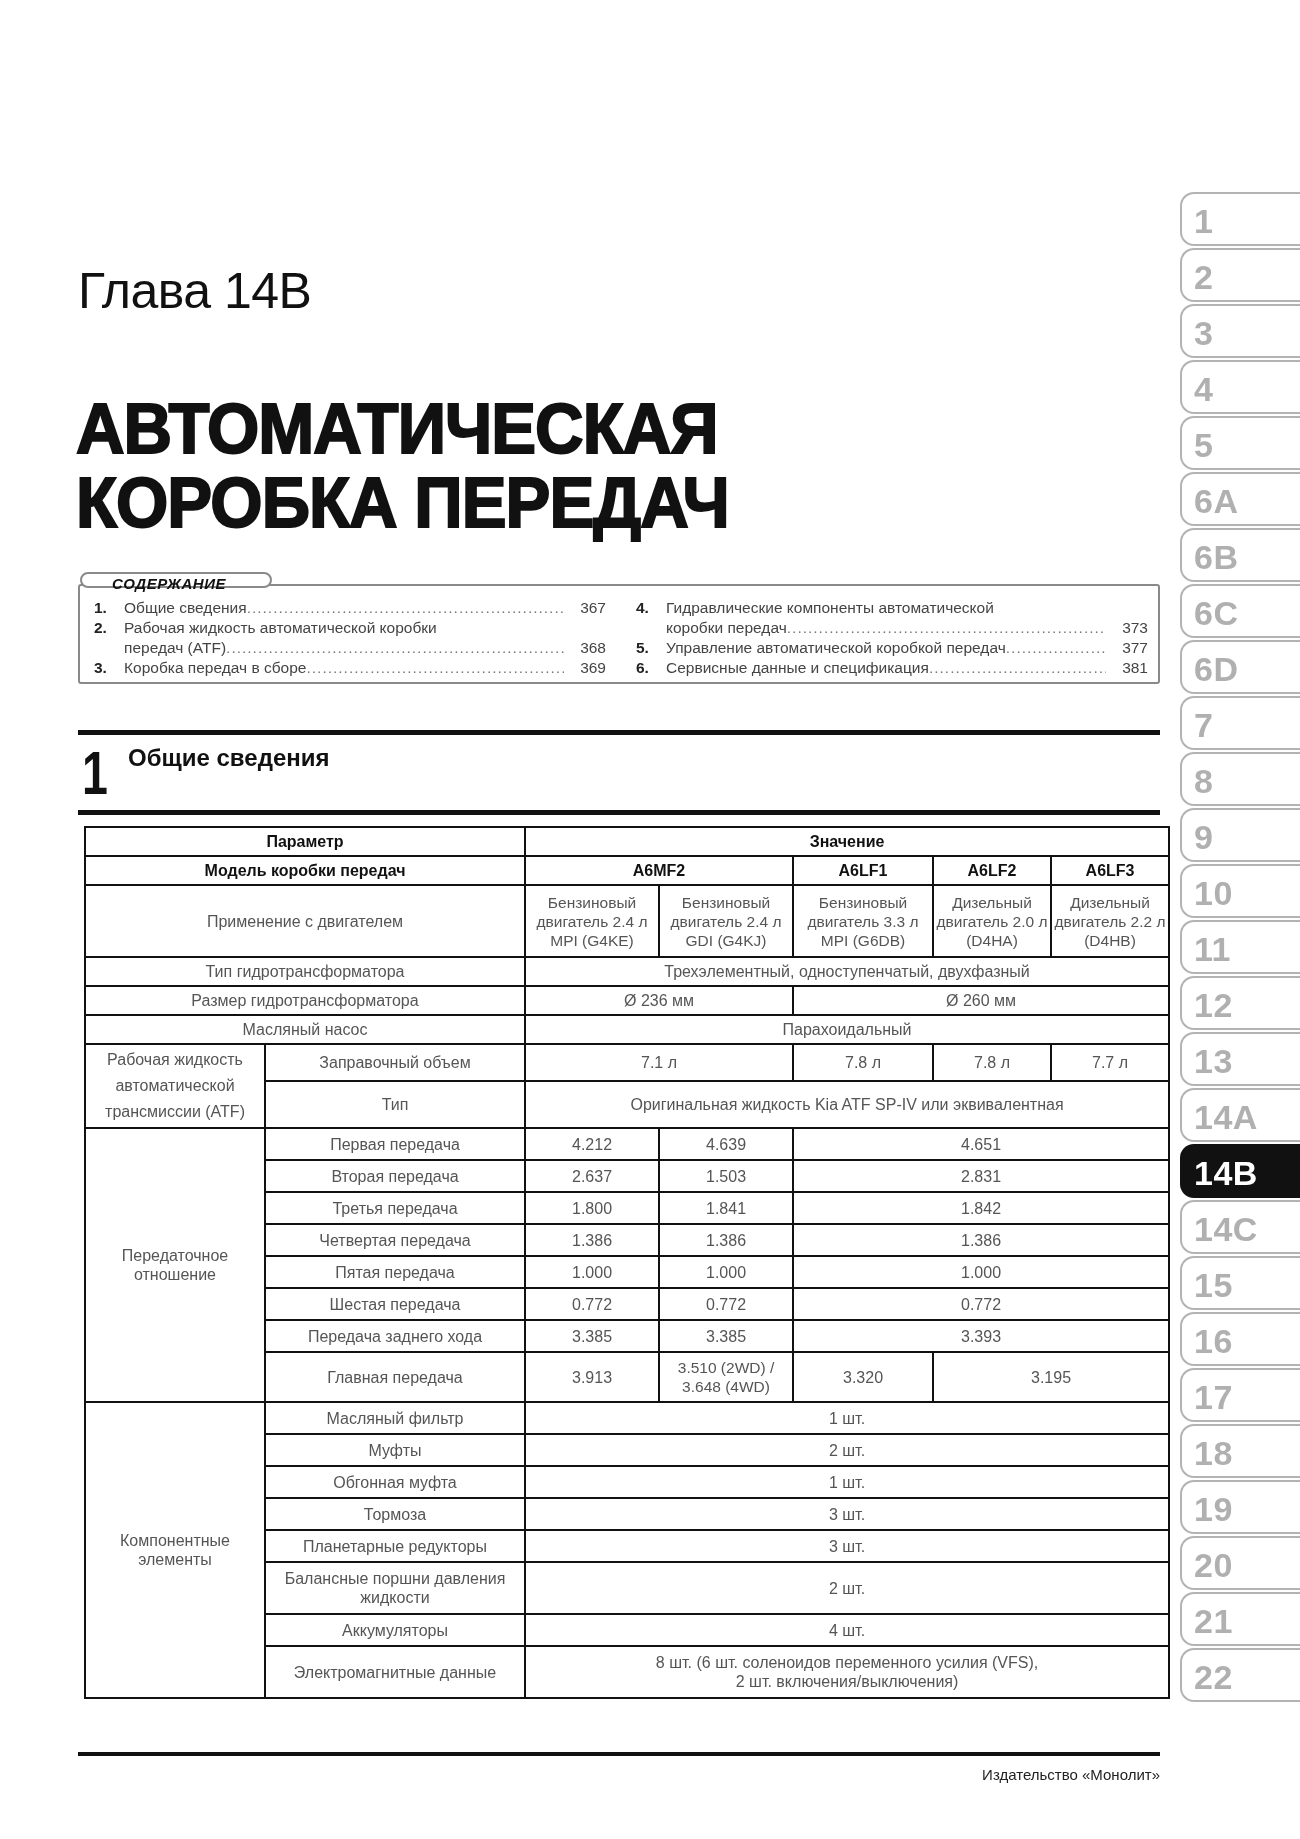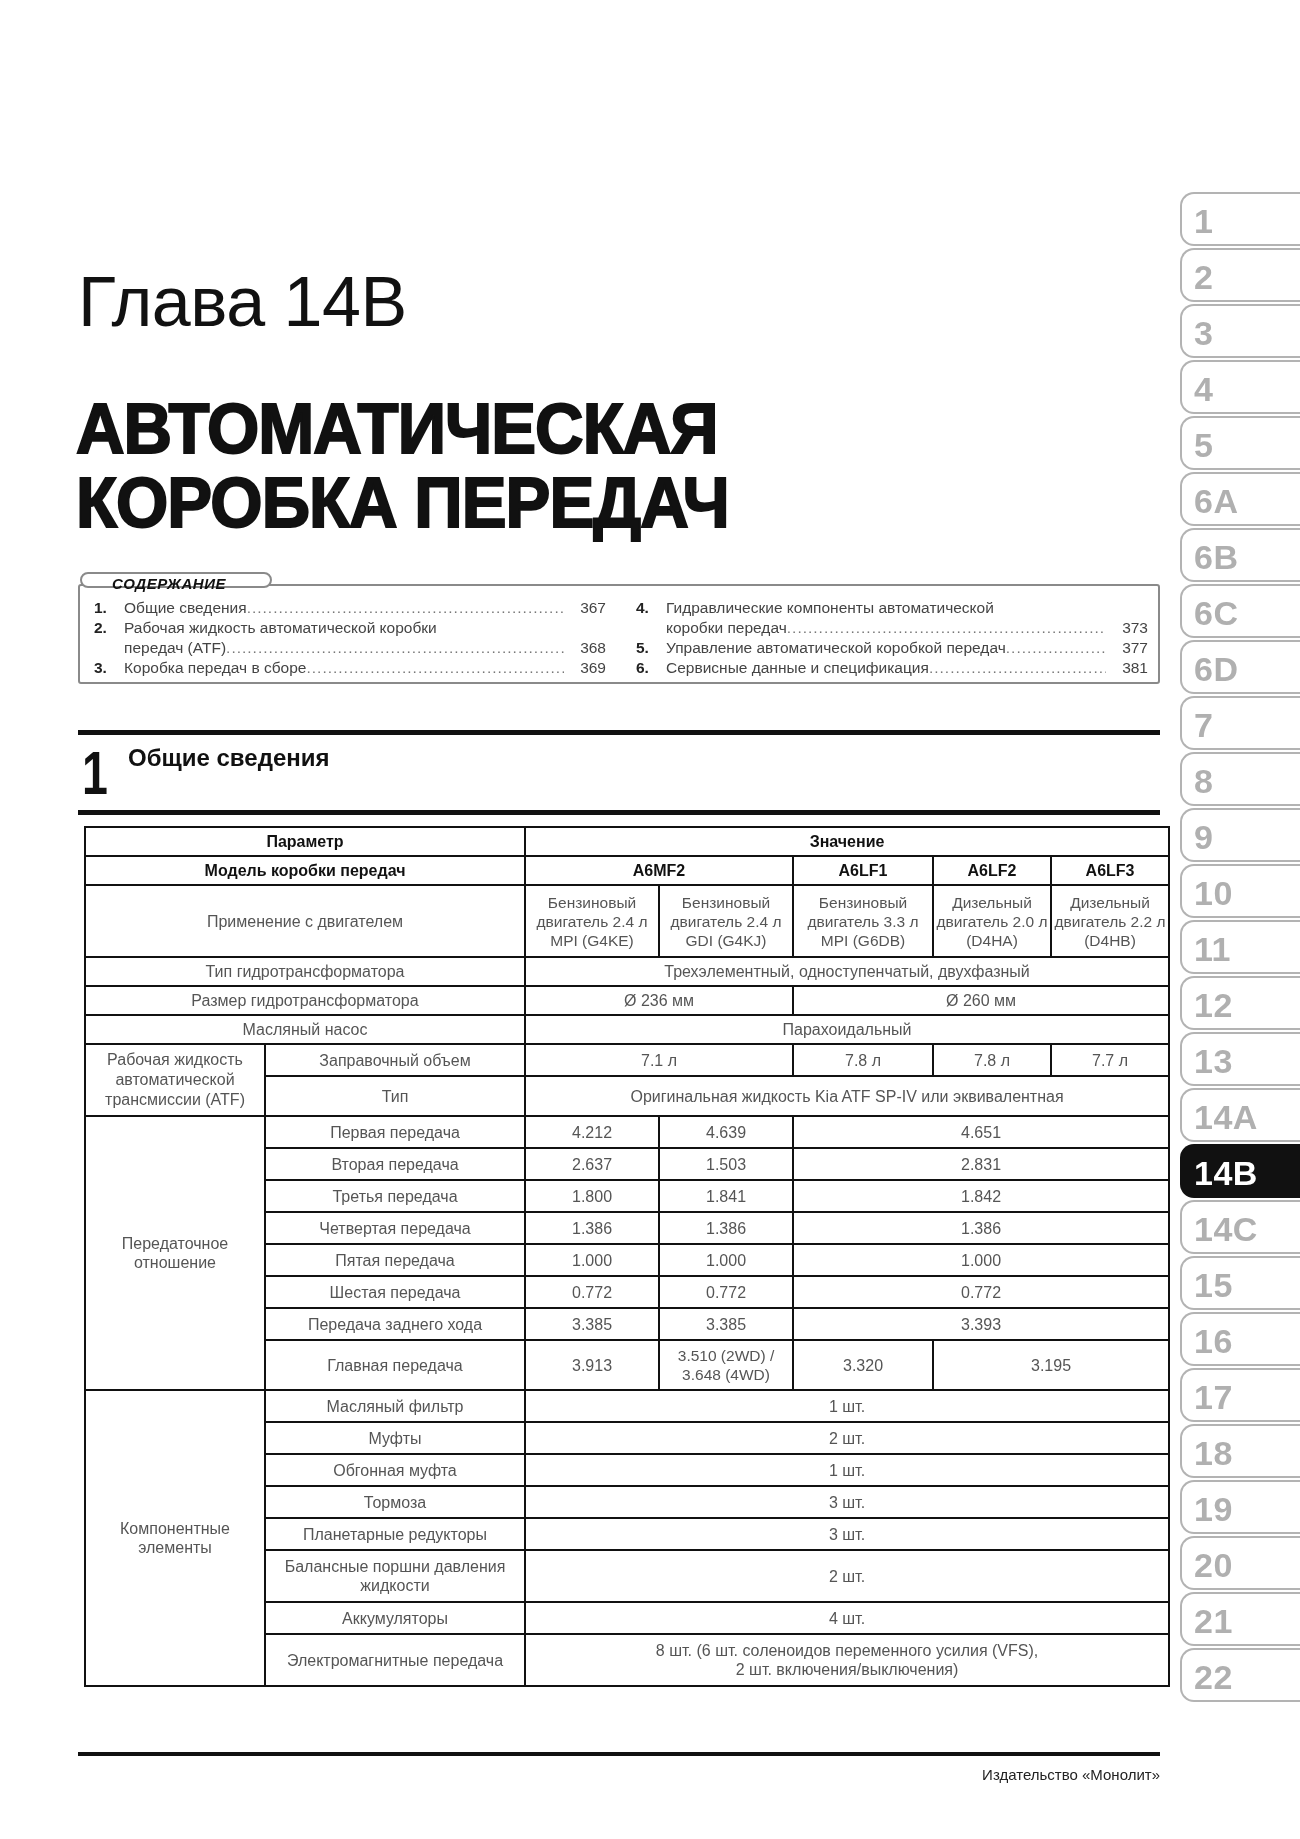--- a/index.html
+++ b/index.html
@@ -1,17 +1,17 @@
 <!DOCTYPE html>
 <html><head>
 <meta charset="utf-8">
 <style>
   html, body { margin:0; padding:0; background:#ffffff; }
   body { width:1300px; height:1839px; position:relative; overflow:hidden; font-family:"Liberation Sans", sans-serif; color:#111; }
-  .chapter-label { position:absolute; left:78px; top:262px; font-size:70px; font-weight:400; letter-spacing:-0.5px; color:#111; }
+  .chapter-label { position:absolute; left:78px; top:262px; font-size:50px; font-weight:400; letter-spacing:-0.5px; color:#111; }
   .chapter-title { position:absolute; left:76px; top:392px; font-size:70px; font-weight:900; line-height:74px; letter-spacing:-1px; color:#111; transform:scaleX(0.96); transform-origin:left top; }
   .chapter-title div { white-space:nowrap; -webkit-text-stroke:2px #111; }
 
   .toc { position:absolute; left:78px; top:584px; width:1082px; height:100px; border:2px solid #8a8a8a; border-radius:3px; box-sizing:border-box; }
   .toc-tab { position:absolute; left:0; top:-14px; width:192px; height:16px; background:#fff; border:2px solid #8a8a8a; border-radius:8px; box-sizing:border-box; }
   .toc-tab span { position:absolute; left:30px; top:1px; font-size:15px; font-weight:700; font-style:italic; letter-spacing:0.5px; }
   .toc-col { position:absolute; top:12px; font-size:15.5px; color:#444; line-height:20px; }
   .toc-col.left { left:14px; width:512px; }
   .toc-col.right { left:556px; width:512px; }
   .toc-row { display:flex; align-items:flex-end; }
@@ -146,21 +146,21 @@
   <tr>
     <td colspan="2" class="l">Размер гидротрансформатора</td>
     <td colspan="2" class="c">Ø 236 мм</td>
     <td colspan="3" class="c">Ø 260 мм</td>
   </tr>
   <tr>
     <td colspan="2" class="l">Масляный насос</td>
     <td colspan="5" class="c">Парахоидальный</td>
   </tr>
   <tr style="height:32px">
-    <td rowspan="2" class="l" style="line-height:20px;padding:2px 6px;">Рабочая жидкость автоматической трансмиссии (ATF)</td>
+    <td rowspan="2" class="l" style="line-height:26px;padding:2px 6px;">Рабочая жидкость автоматической трансмиссии (ATF)</td>
     <td class="l">Заправочный объем</td>
     <td colspan="2" class="c">7.1 л</td>
     <td class="c">7.8 л</td>
     <td class="c">7.8 л</td>
     <td class="c">7.7 л</td>
   </tr>
   <tr style="height:40px">
     <td class="l">Тип</td>
     <td colspan="5" class="c">Оригинальная жидкость Kia ATF SP-IV или эквивалентная</td>
   </tr>
@@ -240,21 +240,21 @@
   </tr>
   <tr style="height:52px">
     <td class="l">Балансные поршни давления жидкости</td>
     <td colspan="5" class="c">2 шт.</td>
   </tr>
   <tr style="height:32px">
     <td class="l">Аккумуляторы</td>
     <td colspan="5" class="c">4 шт.</td>
   </tr>
   <tr style="height:52px">
-    <td class="l">Электромагнитные передача</td>
+    <td class="l">Электромагнитные данные</td>
     <td colspan="5" class="c">
           <div>8 шт. (6 шт. соленоидов переменного усилия (VFS),</div>
           <div>2 шт. включения/выключения)</div>
         </td>
   </tr>
 </tbody>
   </table>
 
 <div class="tabs" id="tabs">
     <div class="tab">

